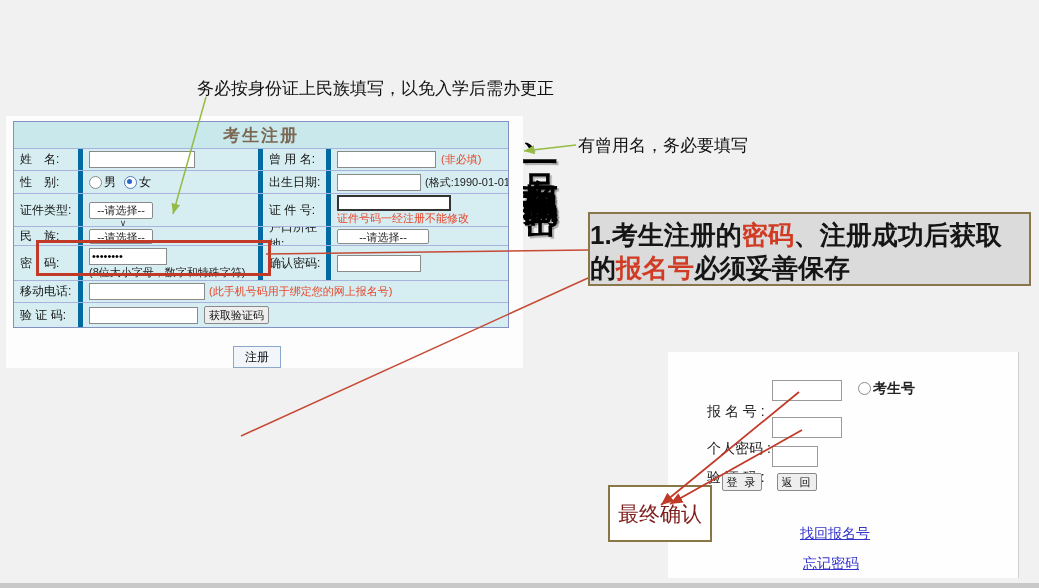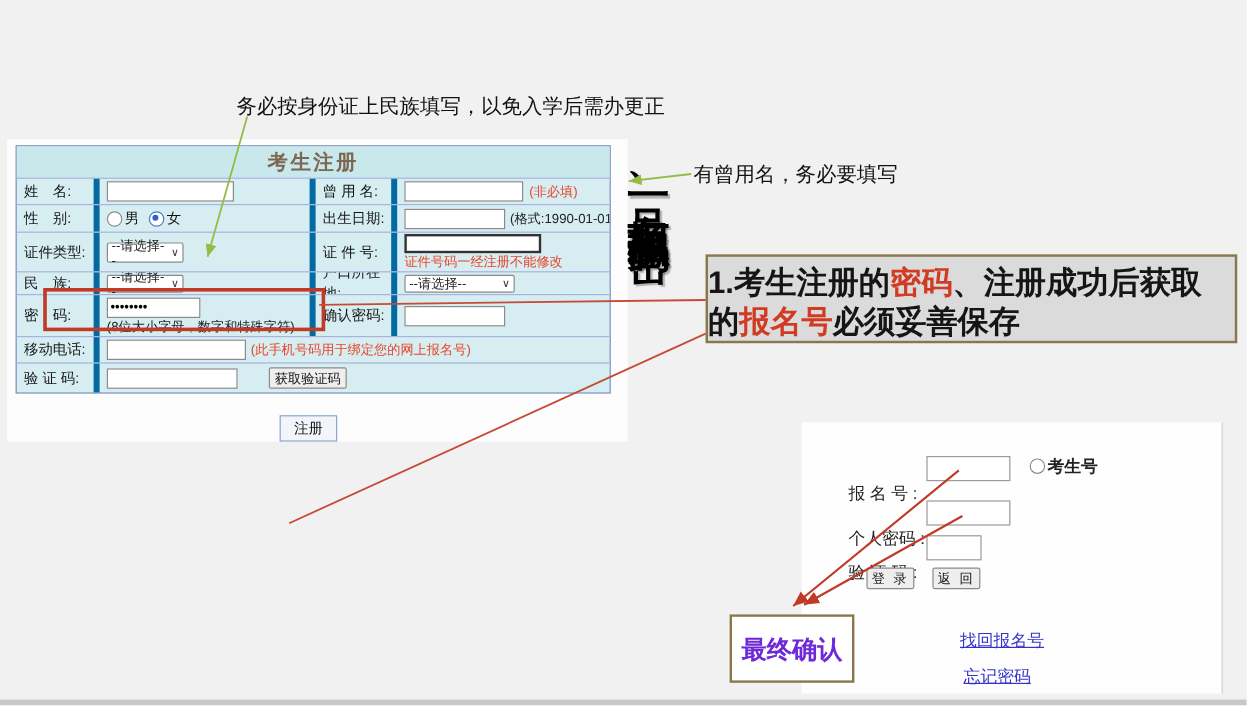--- a/index.html
+++ b/index.html
@@ -30,21 +30,21 @@
     display:flex;align-items:center;justify-content:center;letter-spacing:2px;}
   .ft-row{display:grid;grid-template-columns:69px 180px 68px 1fr;border-top:1px solid #a9b2dd;}
   .h21{height:21px}.h22{height:22px}.h32{height:32px}.h18{height:18px}.h34{height:34px}.h24{height:24px}
   .ft-cell{display:flex;align-items:center;padding-left:6px;font-size:12px;color:#151515;overflow:hidden;}
   .b-r{border-right:5px solid #0369a1;}
   .col{flex-direction:column;align-items:flex-start;justify-content:center;padding-top:1px;}
   .ti{height:15px;border:1px solid #8a8a8a;background:#fff;font-size:11px;padding:0 2px;box-sizing:content-box;}
   .red-note{color:#e8442a;font-size:11px;white-space:nowrap;}
   .blk-note{color:#222;font-size:11px;white-space:nowrap;}
   .mini-select{display:inline-flex;align-items:center;justify-content:space-between;height:17px;
-    border:1px solid #8a8a8a;border-radius:2px;background:#fff;font-size:11px;color:#222;padding:0 3px;box-sizing:border-box;}
+    border:1px solid #8a8a8a;border-radius:2px;background:#fff;font-size:11px;color:#222;padding:0 3px;box-sizing:border-box;flex-direction:column;}
   .mini-select .chev{font-size:9px;color:#333;margin-left:4px;}
   .radio{display:inline-block;width:11px;height:11px;border:1px solid #8b8b8b;border-radius:50%;background:#fff;
     position:relative;vertical-align:-2px;margin-right:2px;}
   .radio.sel-blue{border-color:#4a78c8;}
   .radio.sel-blue::after{content:"";position:absolute;left:2px;top:2px;width:5px;height:5px;border-radius:50%;background:#2a66c8;}
   .radio.sel-dark::after{content:"";position:absolute;left:2px;top:2px;width:5px;height:5px;border-radius:50%;background:#3c3c3c;}
   .gray-btn{display:inline-flex;align-items:center;justify-content:center;background:#eee;border:1px solid #8a8a8a;
     font-size:11px;color:#111;border-radius:2px;}
   #register-btn{position:absolute;left:227px;top:230px;width:46px;height:20px;background:#f2f6fa;
     border:1px solid #8ba7cc;font-size:12px;color:#111;display:flex;align-items:center;justify-content:center;}
@@ -63,22 +63,22 @@
   #login-panel{position:absolute;left:668px;top:352px;width:350px;height:226px;background:#fefefe;
     border-right:1px solid #cfcfcf;}
   .lp-radio-row{position:absolute;left:107px;top:28px;font-size:14px;color:#222;font-weight:bold;}
   .lp-radio-row .opt2{margin-left:22px;}
   .lp-label{position:absolute;font-size:14px;color:#222;white-space:nowrap;margin-top:21px;}
   .lp-input{position:absolute;height:17px;border:1px solid #9a9a9a;background:#fff;}
   .lp-btn{position:absolute;width:38px;height:16px;letter-spacing:2px;}
   .lp-link{position:absolute;font-size:14px;color:#3333cc;text-decoration:underline;white-space:nowrap;}
 
   
-  #final-box{position:absolute;left:608px;top:512px;width:104px;height:57px;background:#fff;border:2px solid #897748;
-    display:flex;align-items:center;justify-content:center;font-size:21px;font-weight:bold;color:#6d28d9;box-sizing:border-box;}
+  #final-box{position:absolute;left:608px;top:485px;width:104px;height:57px;background:#fff;border:2px solid #897748;
+    display:flex;align-items:center;justify-content:center;font-size:21px;font-weight:normal;color:#7f1d1d;box-sizing:border-box;}
 
   #overlay{position:absolute;left:0;top:0;z-index:10;pointer-events:none;}
 </style>
 </head>
 <body>
 
 <div id="page">
 
   <div class="hand-note" id="former-note">有曾用名，务必要填写</div>
   <div class="hand-note" id="top-note">务必按身份证上民族填写，以免入学后需办更正</div>
@@ -165,21 +165,21 @@
       <div class="ft-row h21">
         <div class="ft-cell b-r">移动电话:</div>
         <div class="ft-cell" style="grid-column:2/5;">
           <input class="ti" style="width: 110px;">
           <span class="red-note" style="margin-left:4px">(此手机号码用于绑定您的网上报名号)</span>
         </div>
       </div>
 
       <div class="ft-row h24">
         <div class="ft-cell b-r">验 证 码:</div>
-        <div class="ft-cell" style="grid-column:2/5;gap:20px;">
+        <div class="ft-cell" style="grid-column:2/5;">
           <input class="ti" style="width: 103px;">
           <span class="gray-btn" style="margin-left:6px;height:16px;padding:0 4px;">获取验证码</span>
         </div>
       </div>
     </div>
     <div id="register-btn">注册</div>
   </div>
 
   <div id="pwd-red-box"></div>
 

